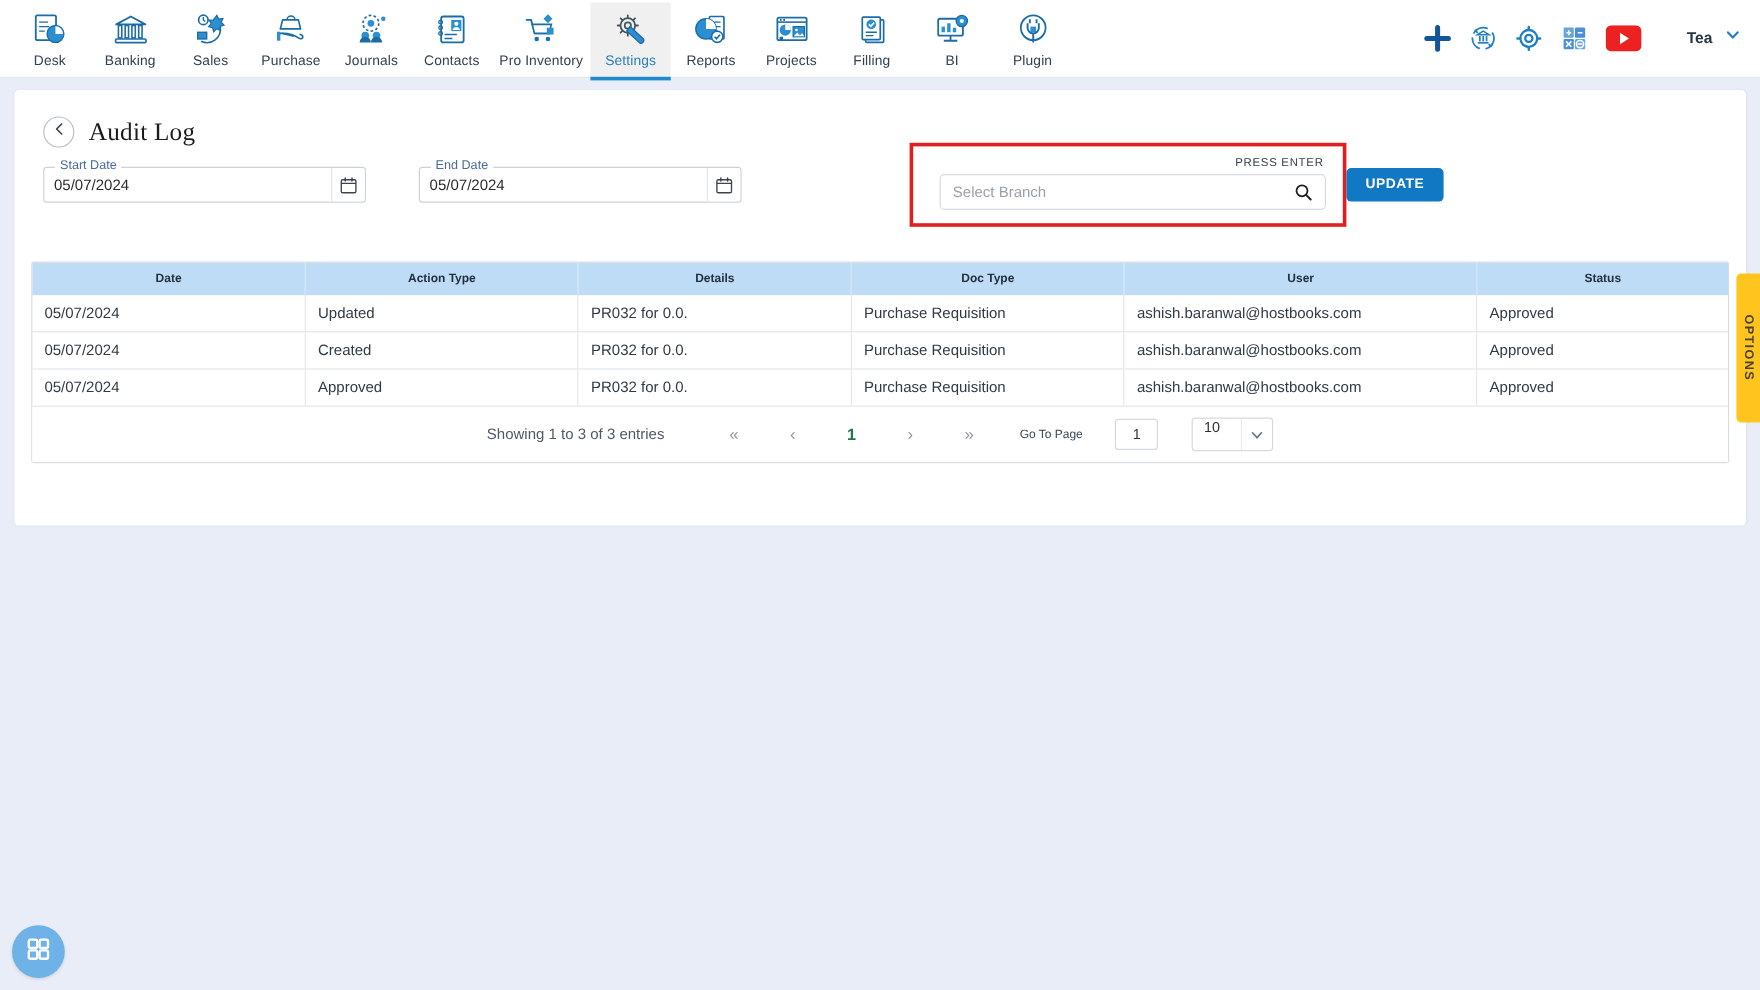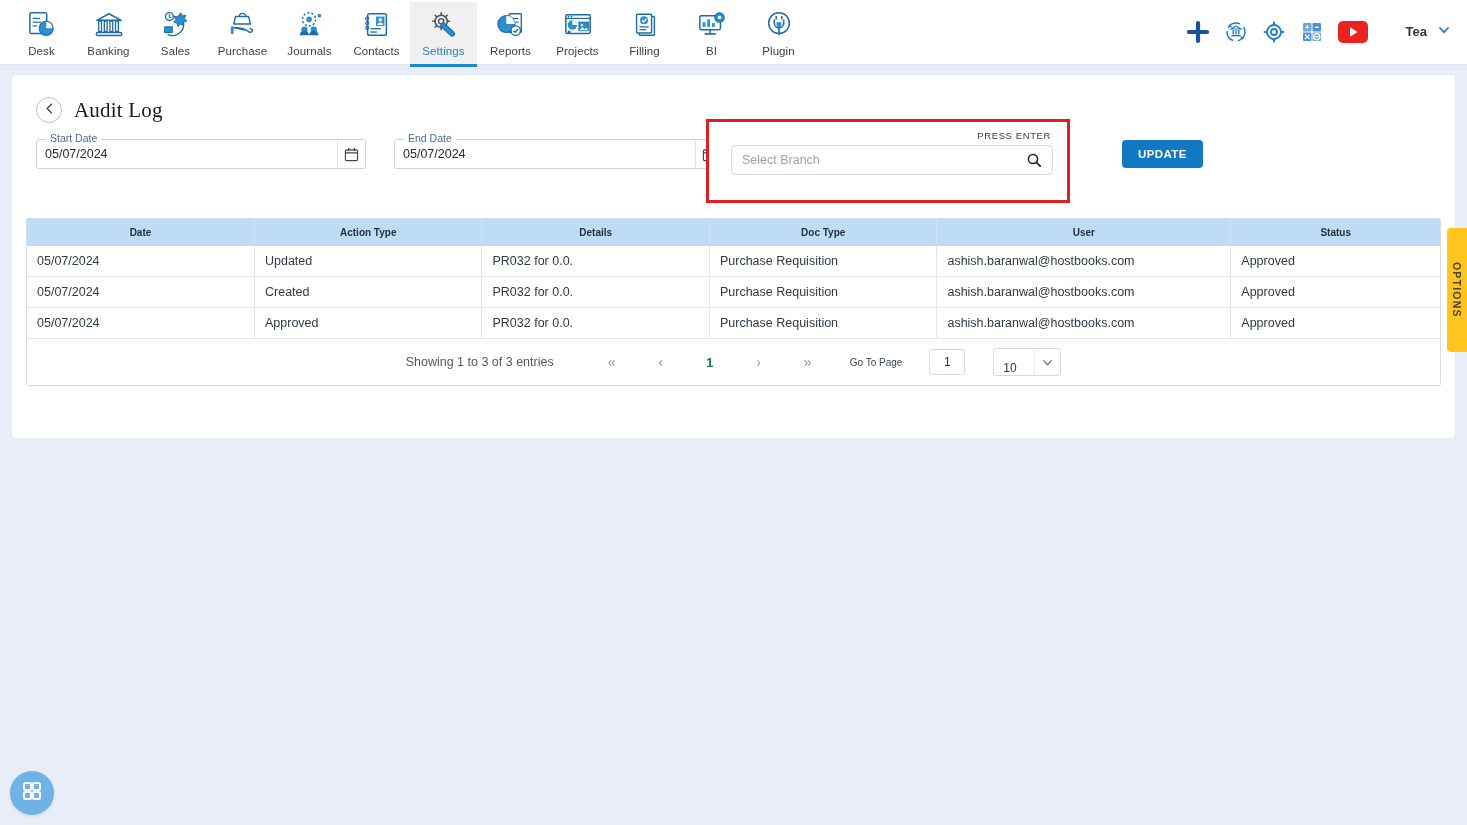--- a/index.html
+++ b/index.html
@@ -88,21 +88,21 @@
   }
   .page-title {
     font-family: "Liberation Serif", serif;
     font-size: 21px; font-weight: normal; color: #1b1b1b;
     letter-spacing: .2px;
   }
 
   
   .filters { display: flex; align-items: flex-start; padding: 14px 0 0 10px; position: relative; }
 
-  .field { position: relative; width: 330px; margin-right: 28px; }
+  .field { position: relative; width: 269px; margin-right: 44px; }
   .field .fl-label {
     position: absolute;
     top: -7px; left: 10px;
     background: #fff;
     padding: 0 4px;
     font-size: 10.5px;
     color: #4b6b9a;
     z-index: 2;
   }
   .field .fl-box {
@@ -126,24 +126,24 @@
   .field .cal-btn {
     width: 28px;
     border-left: 1px solid #e0e4ea;
     display: flex; align-items: center; justify-content: center;
     cursor: pointer; background: #fff;
   }
 
   
   .branch-wrap {
     position: absolute;
-    left: 680px;
+    left: 732px;
     top: -6px;
     width: 364px;
-    height: 84px;
+    height: 70px;
     border: 3px solid #e02020;
     background: #fff;
     padding: 12px 14px;
   }
   .press-enter {
     position: absolute;
     right: 16px; top: 8px;
     font-size: 9.5px;
     letter-spacing: .6px;
     color: #33404f;
@@ -236,21 +236,21 @@
     width: 36px; height: 26px;
     border: 1px solid #d5dae1; border-radius: 3px;
     text-align: center; font-size: 12px; color: #333;
     outline: none; font-family: "Liberation Sans", sans-serif;
     background: #fff;
   }
   .size-select {
     margin-left: 13px;
     width: 68px; height: 28px;
     border: 1px solid #d5dae1; border-radius: 3px;
-    display: flex; align-items: flex-end;
+    display: flex; align-items: flex-start;
     background: #fff; cursor: pointer;
   }
   .size-select .sv {
     flex: 1; font-size: 12px; color: #333; padding-left: 9px;
   }
   .size-select .sarrow {
     width: 26px; display: flex; align-items: center; justify-content: center;
     border-left: 1px solid #e7eaee; height: 100%;
   }
 
@@ -372,20 +372,33 @@
           <rect x="15" y="7" width="9" height="10" fill="#2b8fd0"></rect>
           <circle cx="19.5" cy="10.5" r="1.9" fill="#fff"></circle>
           <path d="M16.2 16 a3.4 3.4 0 0 1 6.6 0z" fill="#fff"></path>
           <line x1="9" y1="20" x2="20" y2="20" stroke="#1b6ca8" stroke-width="1.4"></line>
           <line x1="9" y1="23.5" x2="16" y2="23.5" stroke="#1b6ca8" stroke-width="1.4"></line>
         </svg>
       </span>
       <span class="lbl">Contacts</span>
     </div>
 
+    <div class="nav-item wide">
+      <span class="ico">
+        <svg width="30" height="30" viewBox="0 0 32 32">
+          <path d="M3 7 h4 l3.5 12 h13" stroke="#1b6ca8" stroke-width="1.6" fill="none" stroke-linecap="round"></path>
+          <path d="M8 11 h17 l-2 8 H10 Z" fill="#fff" stroke="#1b6ca8" stroke-width="1.5"></path>
+          <circle cx="12" cy="24" r="2" fill="#1b6ca8"></circle>
+          <circle cx="22" cy="24" r="2" fill="#1b6ca8"></circle>
+          <path d="M22 2 l4 4 -4 4 -4-4z" fill="#2b8fd0"></path>
+          <rect x="21" y="14" width="6" height="6" fill="#2b8fd0"></rect>
+        </svg>
+      </span>
+      <span class="lbl">Pro Inventory</span>
+    </div>
 
     <div class="nav-item active">
       <span class="ico">
         <svg width="30" height="30" viewBox="0 0 32 32">
           <circle cx="13" cy="12" r="6.5" fill="none" stroke="#45545f" stroke-width="1.6"></circle>
           <circle cx="13" cy="12" r="2.8" fill="none" stroke="#45545f" stroke-width="1.5"></circle>
           <g stroke="#45545f" stroke-width="1.6" stroke-linecap="round">
             <line x1="13" y1="3" x2="13" y2="5.2"></line>
             <line x1="13" y1="18.8" x2="13" y2="21"></line>
             <line x1="4" y1="12" x2="6.2" y2="12"></line>

